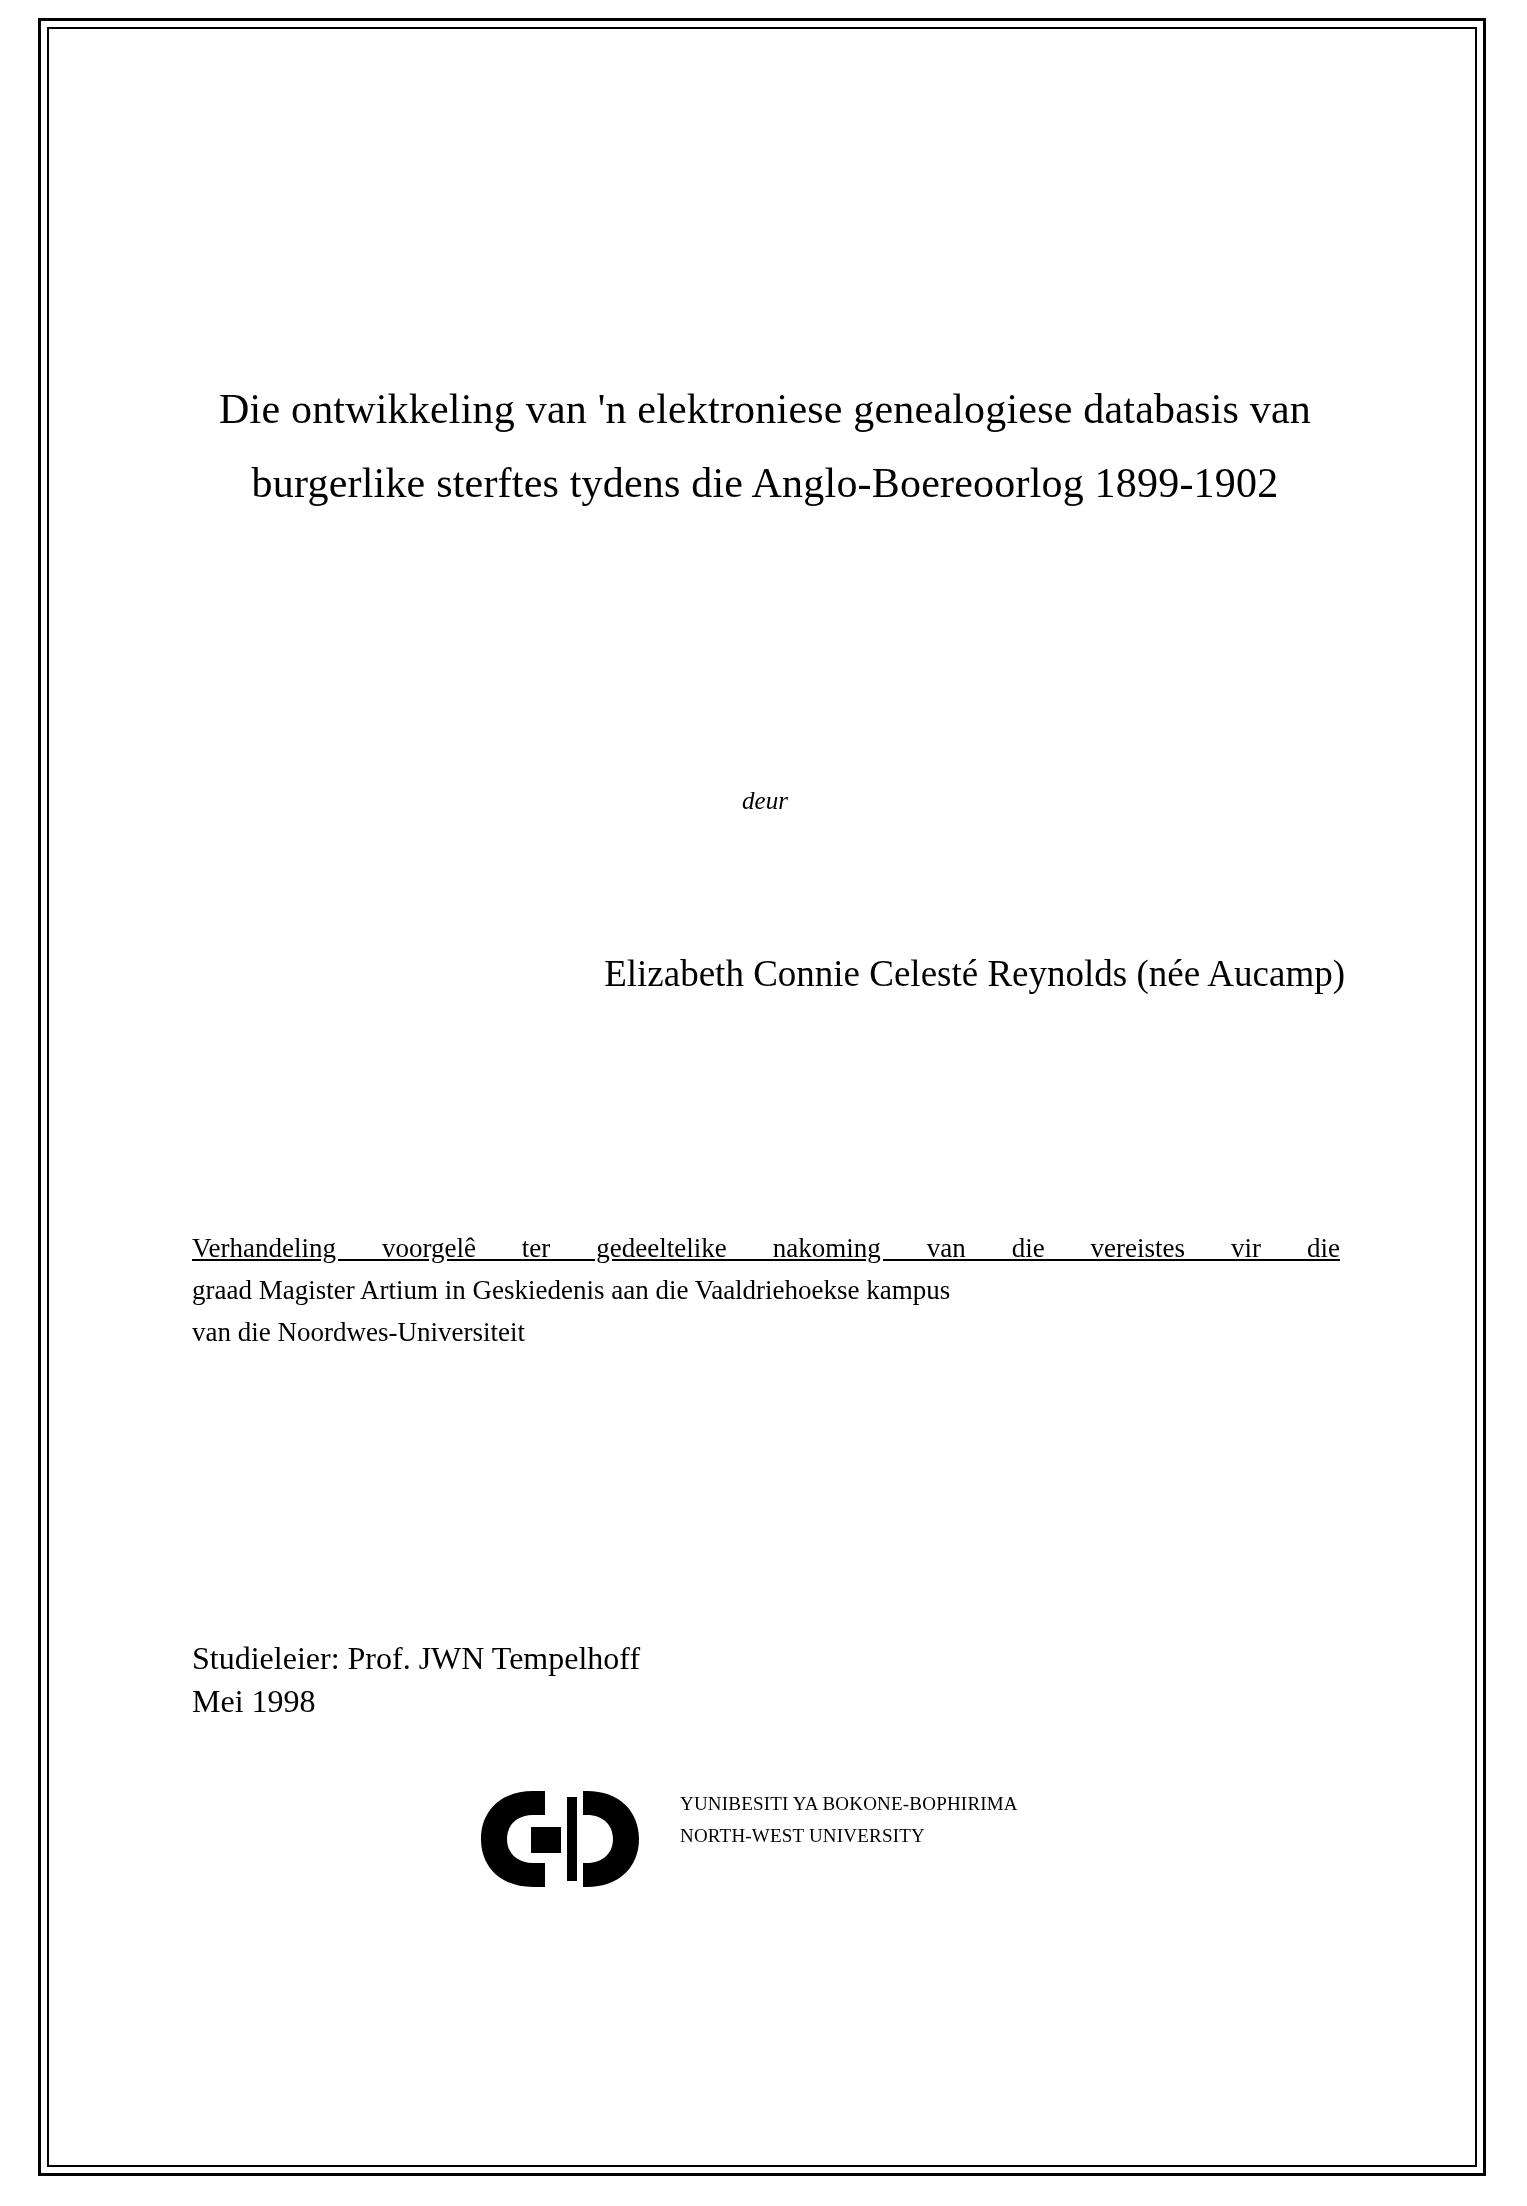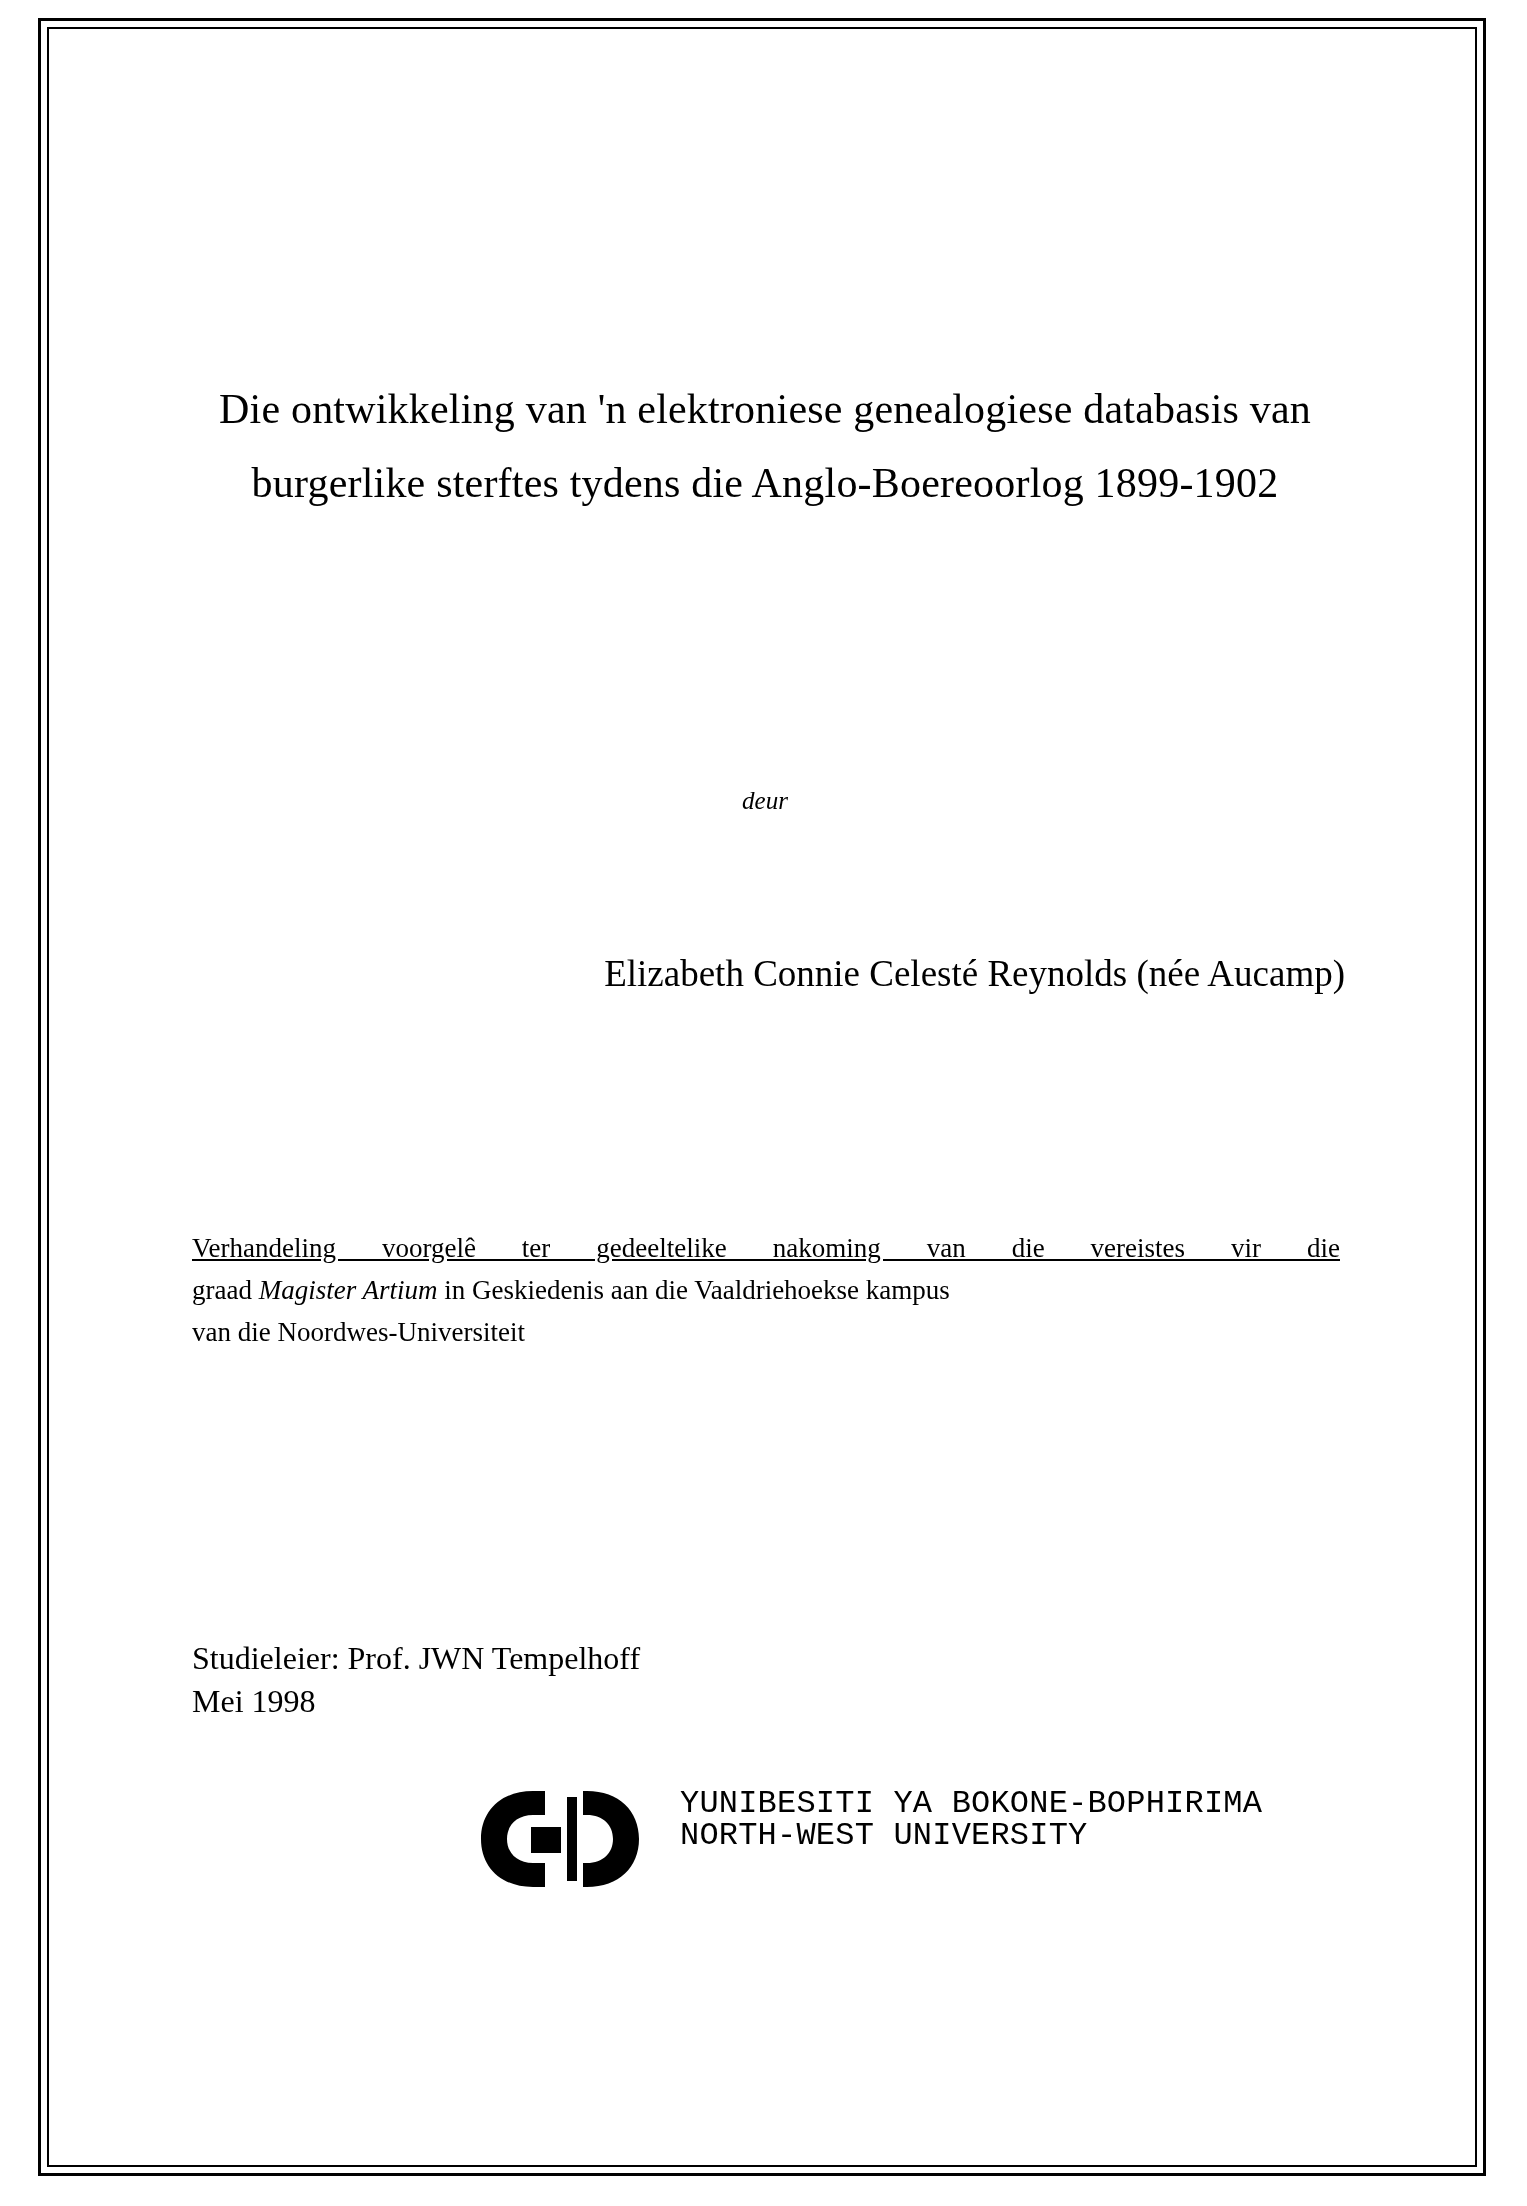--- a/index.html
+++ b/index.html
@@ -96,21 +96,20 @@
   }
   .justified {
     text-align: justify;
     text-align-last: justify;
     text-decoration: underline;
   }
   .abstract-line2, .abstract-line3 {
     text-align: left;
   }
   .ital {
-    font-style: italic;
   }
 
   .supervisor-block {
     position: absolute;
     left: 32px;
     top: 1610px;
     width: 900px;
     font-size: 32px;
     line-height: 43px;
   }
@@ -127,22 +126,22 @@
     position: absolute;
     left: 0px;
     top: 5px;
     width: 195px;
     height: 108px;
   }
   .logo-text {
     position: absolute;
     left: 205px;
     top: 6px;
-    font-family: Liberation Mono, monospace;
-    font-size: 32px;
+    font-family: Liberation Serif, serif;
+    font-size: 19px;
     line-height: 32px;
     letter-spacing: 0.2px;
     white-space: nowrap;
   }
 </style>
 </head>
 <body>
 
 <div class="scan">
 

